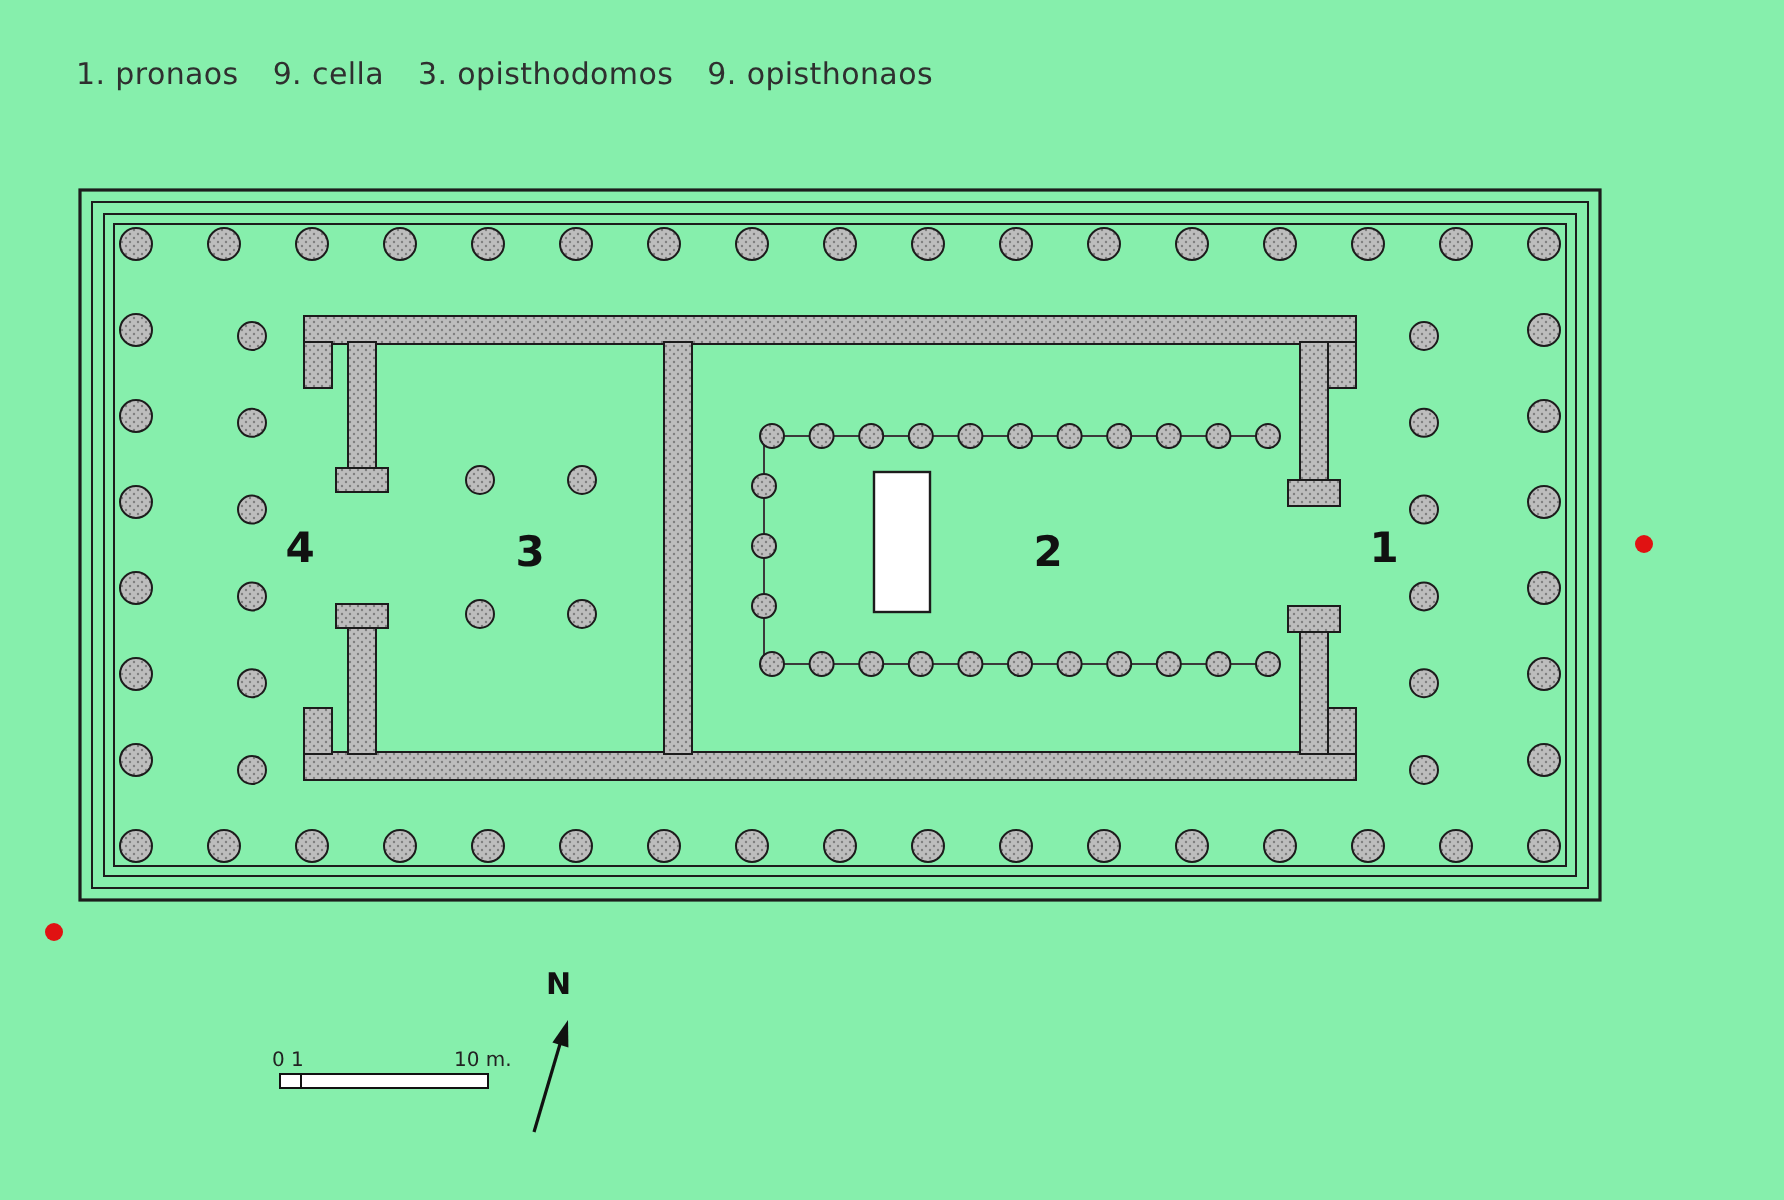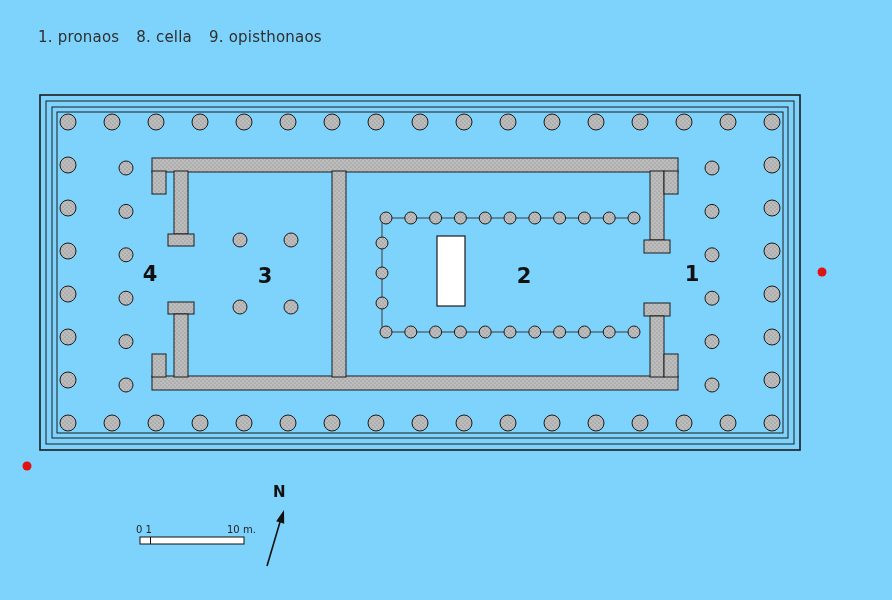--- a/index.html
+++ b/index.html
@@ -3,21 +3,21 @@
 <meta charset="utf-8">
 <style>
   :root{
     --masonry:#bdbdbd;
     --stipdot:#7f7f7f;
     --outline:#1c1c1c;
     --red:#e01212;
   }
   *{box-sizing:border-box;margin:0;padding:0;}
   body{background:#ffffff;font-family:"DejaVu Sans",sans-serif;}
-  .stage{position:relative;width:892px;height:600px;background:#7dd3fc;overflow:hidden;}
+  .stage{position:relative;width:892px;height:600px;background:#86efac;overflow:hidden;}
   .legend{
     position:absolute;left:38px;top:28px;display:flex;gap:17px;
     font-size:15px;color:#2f2f2f;letter-spacing:.2px;
   }
   svg{position:absolute;left:0;top:0;}
   .step{fill:none;stroke:var(--outline);stroke-width:1;}
   .step-outer{stroke-width:1.6;}
   .wall{fill:url(#stip);stroke:var(--outline);stroke-width:1;}
   .col{fill:url(#stip);stroke:var(--outline);stroke-width:1;}
   .patbg{fill:var(--masonry);}
@@ -32,21 +32,22 @@
   .scalebar{fill:#ffffff;stroke:#111;stroke-width:1;}
   .scaletick{stroke:#111;stroke-width:1;}
 </style>
 </head>
 <body>
 
 <div class="stage">
 
   <div class="legend">
     <span>1. pronaos</span>
-    <span>8. cella</span>
+    <span>9. cella</span>
+    <span>3. opisthodomos</span>
     <span>9. opisthonaos</span>
   </div>
 
   <svg id="plan-svg" width="892" height="600" viewBox="0 0 892 600">
     <defs>
       <pattern id="stip" width="4" height="4" patternUnits="userSpaceOnUse">
         <rect class="patbg" x="0" y="0" width="4" height="4"></rect>
         <circle class="patdot" cx="1" cy="1" r="0.6"></circle>
         <circle class="patdot" cx="3" cy="3" r="0.6"></circle>
       </pattern>

